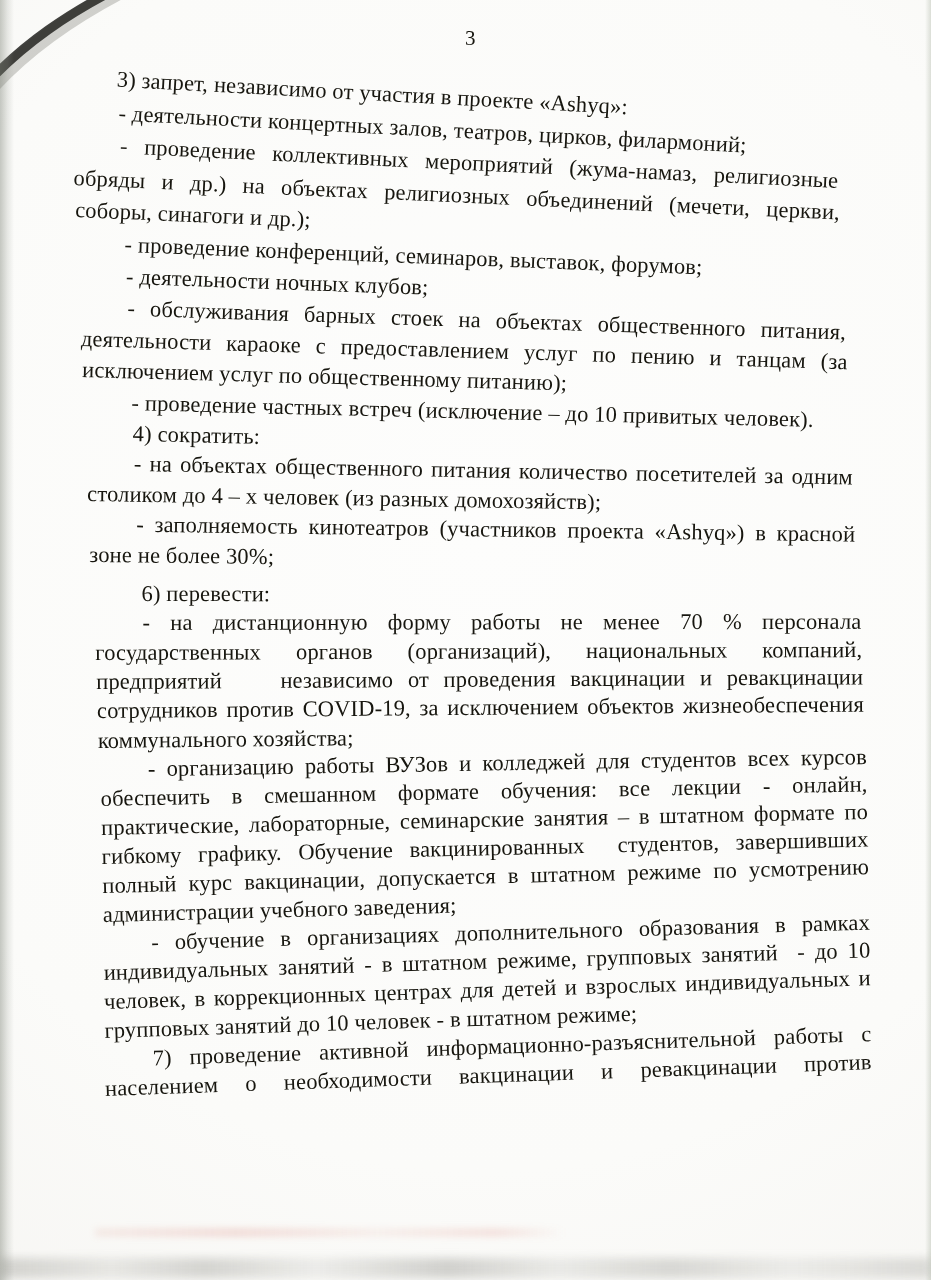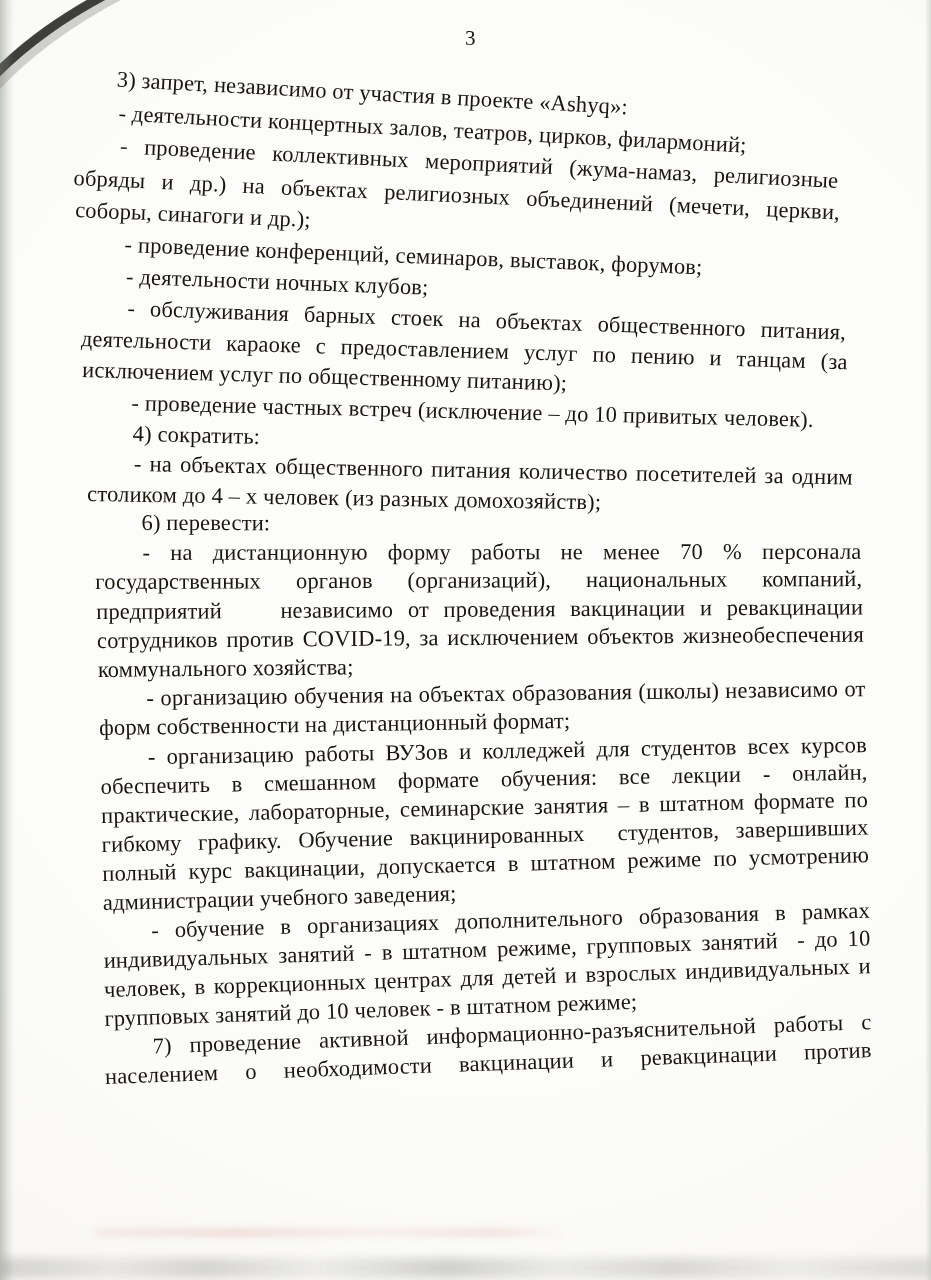--- a/index.html
+++ b/index.html
@@ -86,32 +86,32 @@
         <div class="line first" style="transform: translateX(-11.5px) rotate(1.41deg); margin-top: 2.2px;">- проведение частных встреч (исключение – до 10 привитых человек).</div>
       </div>
       <div class="para">
         <div class="line first" style="transform: translateX(-10.2px) rotate(1.25deg); margin-top: 2px;">4) сократить:</div>
       </div>
       <div class="para">
         <div class="line first stretch" style="transform: translateX(-9px) rotate(1.09deg); margin-top: 1.8px;">- на объектах общественного питания количество посетителей за одним</div>
         <div class="line" style="transform: translateX(-7.8px) rotate(0.94deg); margin-top: 1.6px;">столиком до 4 – х человек (из разных домохозяйств);</div>
       </div>
       <div class="para">
-        <div class="line first" style="transform: translateX(-1.5px) rotate(0.05deg); margin-top: 0;">6) перевести:</div>
+        <div class="line first stretch" style="transform: translateX(-6.7px) rotate(0.79deg); margin-top: 1.4px;">- заполняемость кинотеатров (участников проекта «Ashyq») в красной</div>
+        <div class="line" style="transform: translateX(-5.6px) rotate(0.63deg); margin-top: 1.2px;">зоне не более 30%;</div>
+      </div>
+      <div class="para">
+        <div class="line first" style="transform: translateX(-1.5px) rotate(0.05deg); margin-top: 10px;">6) перевести:</div>
       </div>
       <div class="para">
         <div class="line first stretch" style="transform: translateX(-0.6px) rotate(-0.09deg); margin-top: 0.6px;">- на дистанционную форму работы не менее 70 % персонала</div>
         <div class="line stretch" style="transform: translateX(0.3px) rotate(-0.22deg); margin-top: 0.5px;">государственных органов (организаций), национальных компаний,</div>
         <div class="line stretch" style="transform: translateX(1.2px) rotate(-0.35deg); margin-top: 0.4px;">предприятий&nbsp;&nbsp;&nbsp; независимо от проведения вакцинации и ревакцинации</div>
         <div class="line stretch" style="transform: translateX(2px) rotate(-0.48deg); margin-top: 0.3px;">сотрудников против COVID-19, за исключением объектов жизнеобеспечения и</div>
         <div class="line" style="transform: translateX(2.8px) rotate(-0.61deg); margin-top: 0.3px;">коммунального хозяйства;</div>
-      </div>
-      <div class="para">
-        <div class="line first stretch" style="transform: translateX(3.5px) rotate(-0.74deg); margin-top: 0.2px;">- организацию обучения на объектах образования (школы) независимо от</div>
-        <div class="line" style="transform: translateX(4.2px) rotate(-0.86deg); margin-top: 0.2px;">форм собственности на дистанционный формат;</div>
       </div>
       <div class="para">
         <div class="line first stretch" style="transform: translateX(4.9px) rotate(-0.97deg); margin-top: 0.1px;">- организацию работы ВУЗов и колледжей для студентов всех курсов</div>
         <div class="line stretch" style="transform: translateX(5.6px) rotate(-1.09deg); margin-top: 0.1px;">обеспечить в смешанном формате обучения: все лекции - онлайн,</div>
         <div class="line stretch" style="transform: translateX(6.2px) rotate(-1.2deg); margin-top: 0.1px;">практические, лабораторные, семинарские занятия – в штатном формате по</div>
         <div class="line stretch" style="transform: translateX(6.7px) rotate(-1.3deg); margin-top: 0.1px;">гибкому графику. Обучение вакцинированных&nbsp; студентов, завершивших</div>
         <div class="line stretch" style="transform: translateX(7.3px) rotate(-1.41deg); margin-top: 0px;">полный курс вакцинации, допускается в штатном режиме по усмотрению</div>
         <div class="line" style="transform: translateX(7.8px) rotate(-1.51deg); margin-top: 0px;">администрации учебного заведения;</div>
       </div>
       <div class="para">

